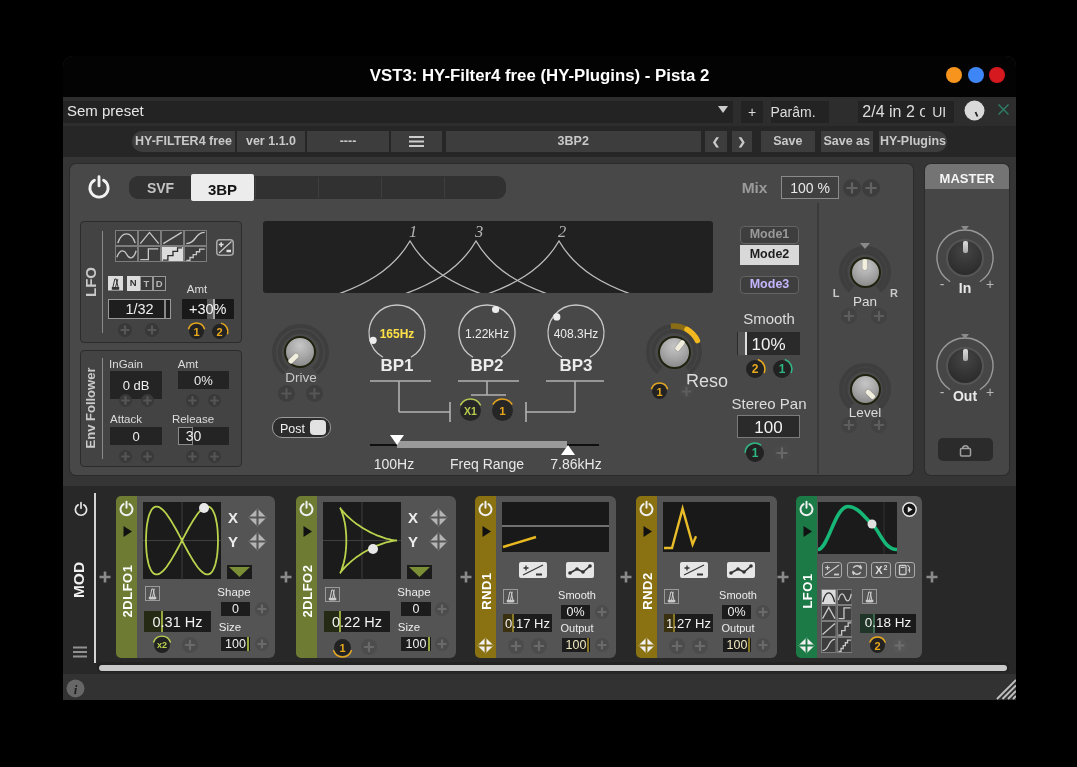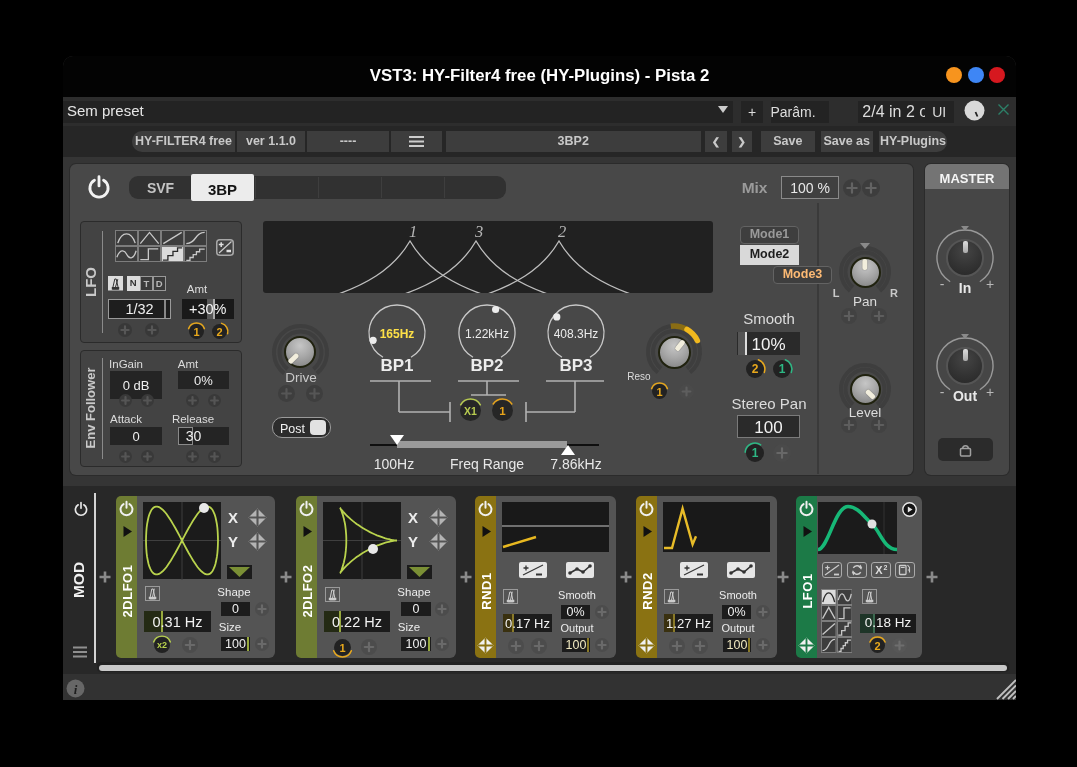--- a/index.html
+++ b/index.html
@@ -281,33 +281,33 @@
 <svg class="abs" style="left:582px;top:267px" width="58" height="58">
         <path d="M 12.99 49.49 A 26.00 26.00 0 1 1 45.01 49.49" stroke="#3e3e3e" stroke-width="4" fill="none"></path>
         <path d="M 16.07 45.55 A 21.00 21.00 0 1 1 41.93 45.55" stroke="#3e3e3e" stroke-width="4" fill="none"></path>
       </svg>
 <svg class="abs" style="left:580px;top:265px" width="62" height="62">
         <path d="M 27.83 5.19 A 26.00 26.00 0 0 1 44.00 8.48" stroke="#8a6d14" stroke-width="5.5" fill="none"></path>
         <path d="M 44.00 8.48 A 26.00 26.00 0 0 1 54.37 19.60" stroke="#f0b81e" stroke-width="5.5" fill="none" stroke-linecap="round"></path>
       </svg>
 <div class="abs" style="left:594.5px;top:279.5px;width:33.0px;height:33.0px;border-radius:50%;background:radial-gradient(circle at 50% 28%, #c6c6c6 0%, #a8a8a8 45%, #7e7e7e 100%);border:2px solid #20220f;box-sizing:border-box;"></div>
       <div class="abs" style="left:610.5px;top:286.9px;width:11.9px;height:5.0px;background:#f2eedd;border-radius:2px;transform:rotate(-51deg);box-shadow:0 0 1px #555;"></div>
-<div class="abs" style="left:576px;top:315.5px;font-size:10px;color:#dcdcdc;font-weight:normal;white-space:nowrap;line-height:1;transform:translateX(-50%);">Reso</div>
+<div class="abs" style="left:644px;top:315.5px;font-size:18px;color:#dcdcdc;font-weight:normal;white-space:nowrap;line-height:1;transform:translateX(-50%);">Reso</div>
 <svg class="abs" style="left:584.5px;top:324.0px" width="23.0" height="23.0">
         <circle cx="11.5" cy="11.5" r="7.5" fill="#222222"></circle>
         <path d="M 3.61 8.63 A 8.40 8.40 0 0 1 19.39 8.63" stroke="#e8a81c" stroke-width="1.5" fill="none" stroke-linecap="round"></path>
         <text x="11.5" y="11.5" fill="#e8a81c" font-size="11" font-weight="bold" text-anchor="middle" dominant-baseline="central" font-family="Liberation Sans, sans-serif">1</text>
       </svg>
 <svg class="abs" style="left:616.0px;top:328.0px" width="15.0" height="15.0">
         <circle cx="7.5" cy="7.5" r="7.5" fill="#4a4a4a"></circle>
         <path d="M 3.6 7.5 H 11.4 M 7.5 3.6 V 11.4" stroke="#5e5e5e" stroke-width="2.2" stroke-linecap="round"></path>
       </svg>
 <div class="abs" style="left:677px;top:170px;width:59px;height:17.5px;background:#3e3e3e;border:1.5px solid #636363;border-radius:4px;box-sizing:border-box;color:#9a9a9a;font-weight:bold;font-size:12.5px;text-align:center;line-height:14.5px;">Mode1</div>
 <div class="abs" style="left:677px;top:189px;width:59px;height:19.5px;background:#d9d9d9;box-sizing:border-box;color:#1d1d1d;font-weight:bold;font-size:12.5px;text-align:center;line-height:19.5px;">Mode2</div>
-<div class="abs" style="left:677px;top:210px;width:59px;height:18px;background:#3e3e3e;border:1.5px solid #636363;border-radius:4px;box-sizing:border-box;color:#fdba74;font-weight:bold;font-size:12.5px;text-align:center;line-height:15px;margin-left:33px;">Mode3</div>
+<div class="abs" style="left:677px;top:220px;width:59px;height:18px;background:#3e3e3e;border:1.5px solid #636363;border-radius:4px;box-sizing:border-box;color:#c4b5fd;font-weight:bold;font-size:12.5px;text-align:center;line-height:15px;">Mode3</div>
 <div class="abs" style="left:706px;top:255px;font-size:15px;color:#dcdcdc;font-weight:normal;white-space:nowrap;line-height:1;transform:translateX(-50%);">Smooth</div>
 <div class="abs" style="left:674px;top:276px;width:63px;height:23px;background:#2a2a2a;box-sizing:border-box;">
         <div style="position:absolute;left:1px;top:0;bottom:0;width:7px;background:#555;"></div>
         <div style="position:absolute;left:8px;top:0;bottom:0;width:1.5px;background:#ddd;"></div>
         <div style="position:absolute;left:0;right:0;top:50%;transform:translateY(-50%);text-align:center;font-size:17px;color:#f2f2f2;line-height:1;">10%</div>
       </div>
 <svg class="abs" style="left:679px;top:300px" width="26" height="26">
         <circle cx="13" cy="13" r="9" fill="#222222"></circle>
         <path d="M 16.39 3.70 A 9.90 9.90 0 0 1 22.30 16.39" stroke="#e8a81c" stroke-width="1.5" fill="none" stroke-linecap="round"></path>
         <text x="13" y="13" fill="#e8a81c" font-size="12" font-weight="bold" text-anchor="middle" dominant-baseline="central" font-family="Liberation Sans, sans-serif">2</text>

